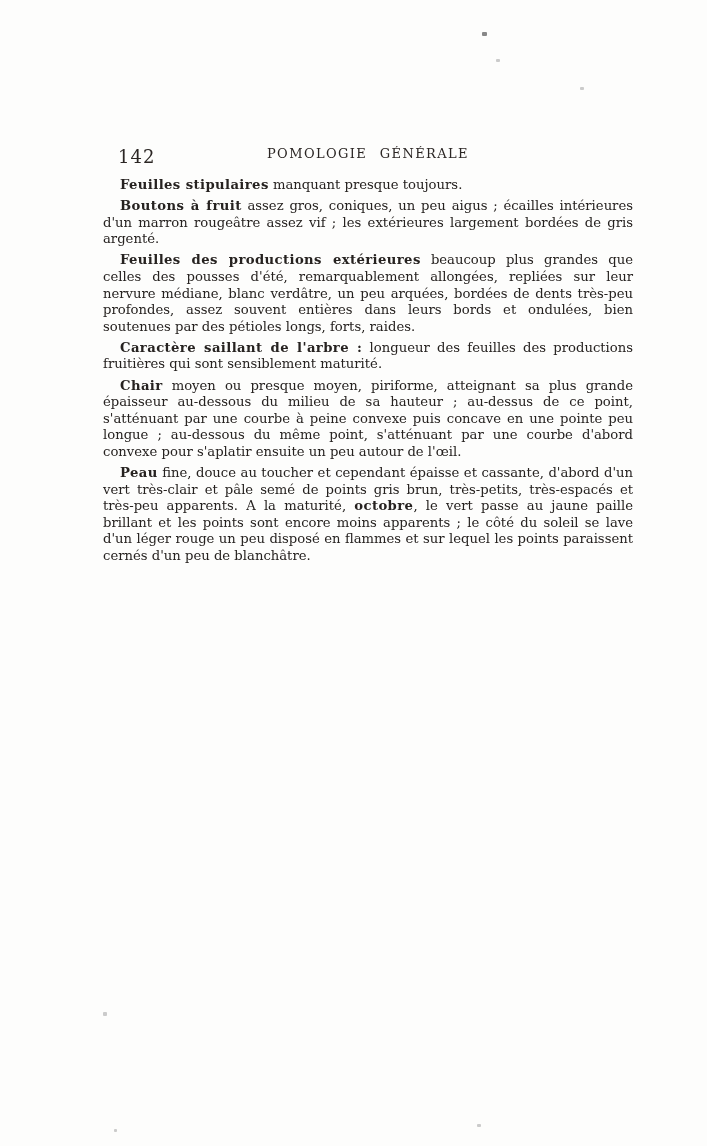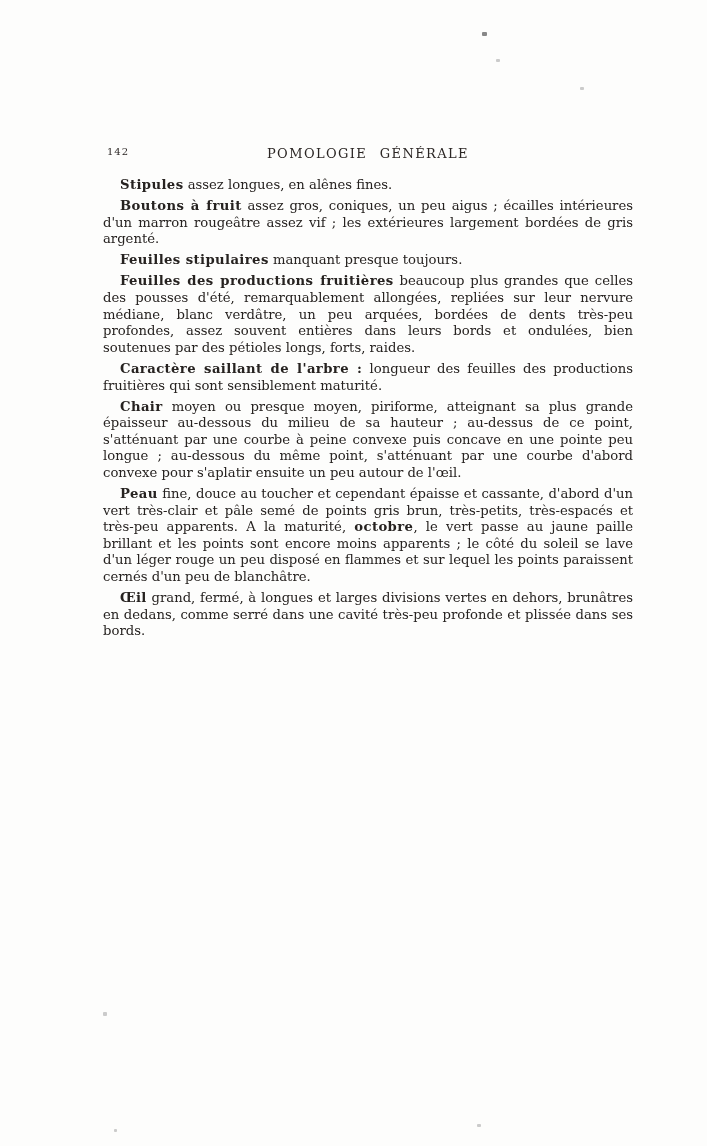--- a/index.html
+++ b/index.html
@@ -27,25 +27,25 @@
     width: 530px;
     height: 17px;
     text-align: center;
     font-size: 13px;
     letter-spacing: 1.4px;
     word-spacing: 7px;
     color: #2b2624;
   }
   .page-num {
     position: absolute;
-    left: 4px;
+    left: 15px;
     top: 0;
     letter-spacing: 1px;
     word-spacing: normal;
-    font-size: 10px;
+    font-size: 18px;
   }
   .text-block {
     position: absolute;
     left: 103px;
     top: 177px;
     width: 530px;
     text-align: justify;
   }
   .text-block p {
     margin: 0 0 4.5px 0;
@@ -70,28 +70,26 @@
 <body>
 
 <div class="page">
 
   <div class="running-header">
     <span class="page-num">142</span>
     <span class="running-title">POMOLOGIE GÉNÉRALE</span>
   </div>
 
   <div class="text-block">
-      <p><span class="lead">Stipules</span><span> assez longues, en alênes fines.</span></p>
+      <p><span class="lead">Feuilles stipulaires</span><span> manquant presque toujours.</span></p>
       <p><span class="lead">Boutons à fruit</span><span> assez gros, coniques, un peu aigus&nbsp;; écailles intérieures d'un marron rougeâtre assez vif&nbsp;; les extérieures largement bordées de gris argenté.</span></p>
-      <p><span class="lead">Feuilles stipulaires</span><span> manquant presque toujours.</span></p>
-      <p><span class="lead">Feuilles des productions fruitières</span><span> beaucoup plus grandes que celles des pousses d'été, remarquablement allongées, repliées sur leur nervure médiane, blanc verdâtre, un peu arquées, bordées de dents très-peu profondes, assez souvent entières dans leurs bords et ondulées, bien soutenues par des pétioles longs, forts, raides.</span></p>
+      <p><span class="lead">Feuilles des productions extérieures</span><span> beaucoup plus grandes que celles des pousses d'été, remarquablement allongées, repliées sur leur nervure médiane, blanc verdâtre, un peu arquées, bordées de dents très-peu profondes, assez souvent entières dans leurs bords et ondulées, bien soutenues par des pétioles longs, forts, raides.</span></p>
       <p><span class="lead">Caractère saillant de l'arbre&nbsp;:</span><span> longueur des feuilles des productions fruitières qui sont sensiblement maturité.</span></p>
       <p><span class="lead">Chair</span><span> moyen ou presque moyen, piriforme, atteignant sa plus grande épaisseur au-dessous du milieu de sa hauteur&nbsp;; au-dessus de ce point, s'atténuant par une courbe à peine convexe puis concave en une pointe peu longue&nbsp;; au-dessous du même point, s'atténuant par une courbe d'abord convexe pour s'aplatir ensuite un peu autour de l'œil.</span></p>
       <p><span class="lead">Peau</span><span> fine, douce au toucher et cependant épaisse et cassante, d'abord d'un vert très-clair et pâle semé de points gris brun, très-petits, très-espacés et très-peu apparents. A la maturité, </span><span class="lead">octobre</span><span>, le vert passe au jaune paille brillant et les points sont encore moins apparents&nbsp;; le côté du soleil se lave d'un léger rouge un peu disposé en flammes et sur lequel les points paraissent cernés d'un peu de blanchâtre.</span></p>
-      <p><span class="lead">Œil</span><span> grand, fermé, à longues et larges divisions vertes en dehors, brunâtres en dedans, comme serré dans une cavité très-peu profonde et plissée dans ses bords.</span></p>
     </div>
 
   <div class="speck" style="left:482px; top:32px; width:5px; height:4px;"></div>
   <div class="speck faint" style="left:496px; top:59px; width:4px; height:3px;"></div>
   <div class="speck faint" style="left:580px; top:87px; width:4px; height:3px;"></div>
   <div class="speck faint" style="left:103px; top:1012px; width:4px; height:4px;"></div>
   <div class="speck faint" style="left:114px; top:1129px; width:3px; height:3px;"></div>
   <div class="speck faint" style="left:477px; top:1124px; width:4px; height:3px;"></div>
 
 </div>

